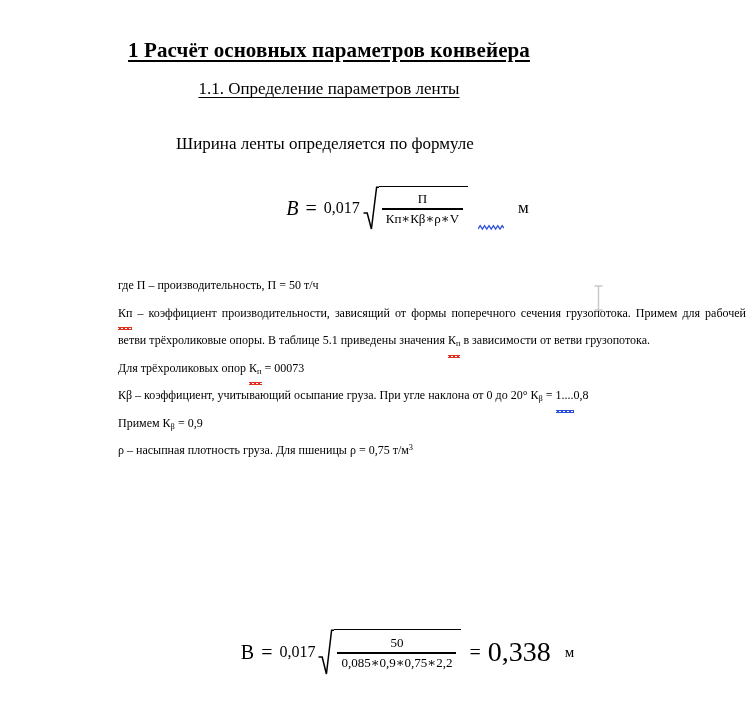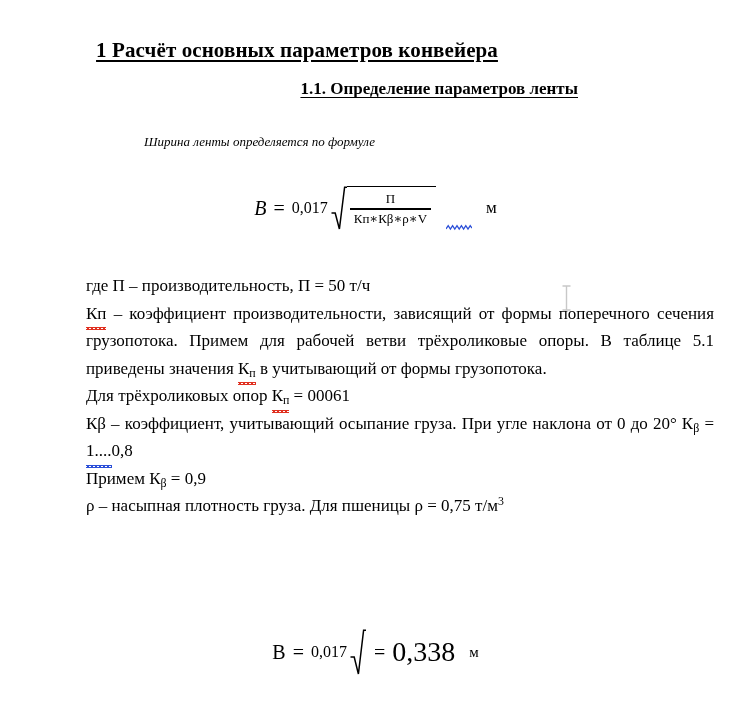--- a/index.html
+++ b/index.html
@@ -15,66 +15,66 @@
     color: #000000;
     overflow: hidden;
   }
 
   .page {
     position: relative;
     width: 594px;
     height: 708px;
     padding: 16px;
     box-sizing: border-box;
+    margin-left: 32px;
   }
 
   
   .doc-title {
     text-align: center;
     font-size: 21px;
     font-weight: bold;
     margin: 0;
     padding-top: 22px;
     line-height: 1.15;
     letter-spacing: 0.1px;
   }
   .doc-title span.u {
     text-decoration: underline;
     text-underline-offset: 3px;
   }
 
   .doc-subtitle {
-    text-align: right;
+    text-align: center;
     font-size: 17px;
-    font-weight: bold;
+    font-weight: normal;
     margin: 0;
     padding-top: 17px;
     line-height: 1.15;
   }
   .doc-subtitle span.u {
     text-decoration: underline;
     text-underline-offset: 3px;
   }
 
   
   .intro-line {
-    font-size: 13px;
+    font-size: 17px;
     margin: 0;
     padding-top: 35px;
     padding-left: 128px;
     line-height: 1.2;
-    font-style: italic;
   }
 
   .body-block {
     position: absolute;
     left: 86px;
     top: 272px;
     width: 628px;
-    font-size: 17px;
+    font-size: 12px;
     line-height: 27.5px;
   }
   .body-block p {
     margin: 0;
     padding: 0;
   }
   .just {
     text-align: justify;
     text-align-last: left;
   }
@@ -292,23 +292,23 @@
       </svg>
     </span>
 
     <span class="eq-tail">м</span>
   </div>
 
   <div class="body-block">
 
     <p><span>где П – производительность, П = 50 т/ч</span></p>
 
-    <p class="just"><span class="sq-red">Кп</span><span> – коэффициент производительности, зависящий от формы поперечного сечения грузопотока. Примем для рабочей ветви трёхроликовые опоры. В таблице 5.1 приведены значения </span><span class="sq-red"><span>К</span><sub>п</sub></span><span> в учитывающий от формы грузопотока.</span></p>
-
-    <p><span>Для трёхроликовых опор </span><span class="sq-red"><span>К</span><sub>п</sub></span><span> = 00061</span></p>
+    <p class="just"><span class="sq-red">Кп</span><span> – коэффициент производительности, зависящий от формы поперечного сечения грузопотока. Примем для рабочей ветви трёхроликовые опоры. В таблице 5.1 приведены значения </span><span class="sq-red"><span>К</span><sub>п</sub></span><span> в зависимости от ветви грузопотока.</span></p>
+
+    <p><span>Для трёхроликовых опор </span><span class="sq-red"><span>К</span><sub>п</sub></span><span> = 00073</span></p>
 
     <p class="just"><span>Кβ – коэффициент, учитывающий осыпание груза. При угле наклона от 0 до 20° К</span><sub>β</sub><span> = </span><span class="sq-blue">1....</span><span>0,8</span></p>
 
     <p><span>Примем К</span><sub>β</sub><span> = 0,9</span></p>
 
     <p><span>ρ – насыпная плотность груза. Для пшеницы ρ = 0,75 т/м</span><sup>3</sup></p>
 
 
   </div>
 
@@ -322,20 +322,27 @@
     <span class="eq-lhs-plain">В</span>
     <span class="eq-op">=</span>
     <span class="eq-coef">0,017</span>
 
     <div class="radical">
       <span class="radical-sign">
         <svg viewBox="0 0 16 46" preserveAspectRatio="none" aria-hidden="true">
           <path d="M0.5 28 L4.2 28 L8.4 45 L13.6 1.2 L16 1.2" fill="none" stroke="#000" stroke-width="1.5" stroke-linejoin="miter" stroke-linecap="butt"></path>
         </svg>
       </span>
+      <div class="radicand">
+        <div class="frac">
+          <div class="frac-num">50</div>
+          <div class="frac-bar"></div>
+          <div class="frac-den">0,085∗0,9∗0,75∗2,2</div>
+        </div>
+      </div>
     </div>
 
     <span class="eq-eq">=</span>
     <span class="eq-val">0,338</span>
     <span class="eq-tail-sm">м</span>
   </div>
 
 </div>
 
 </body></html>

